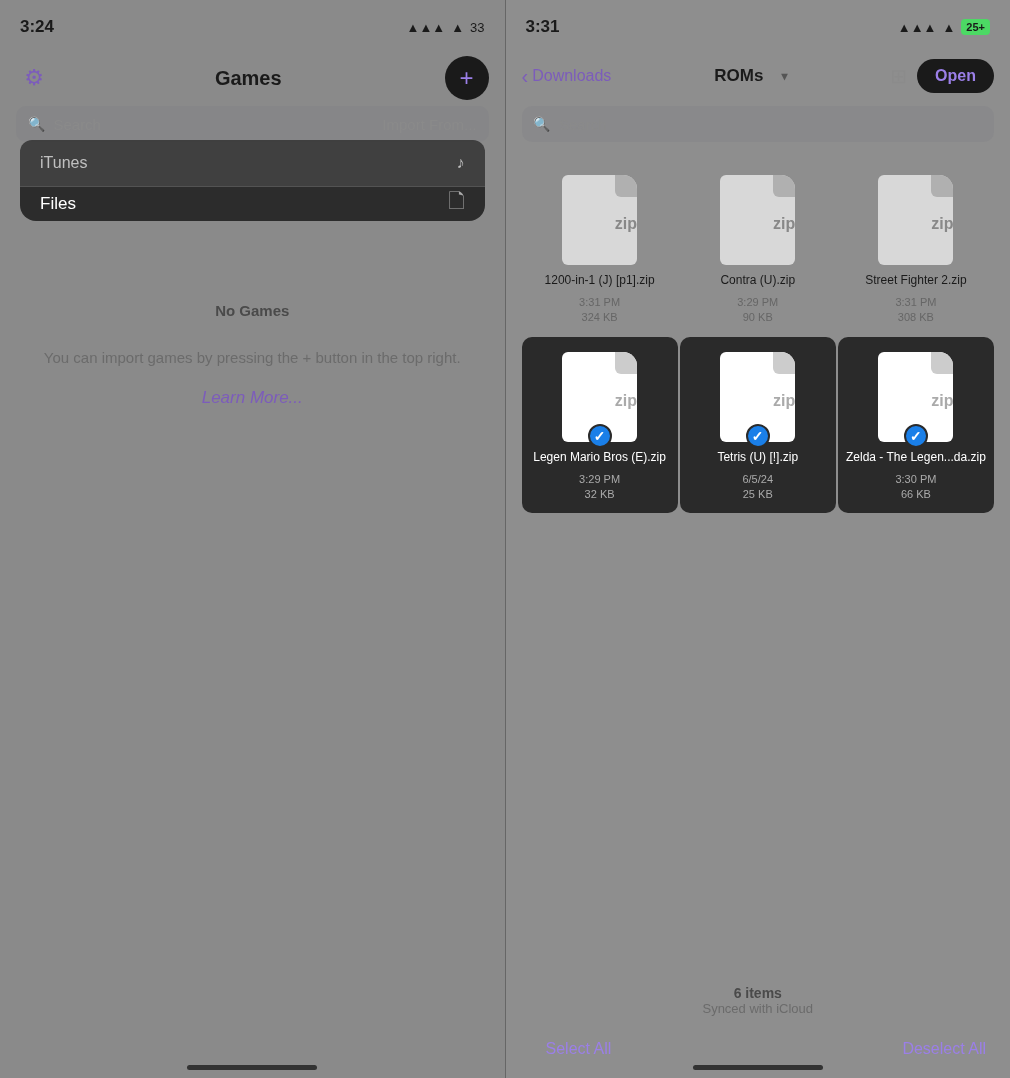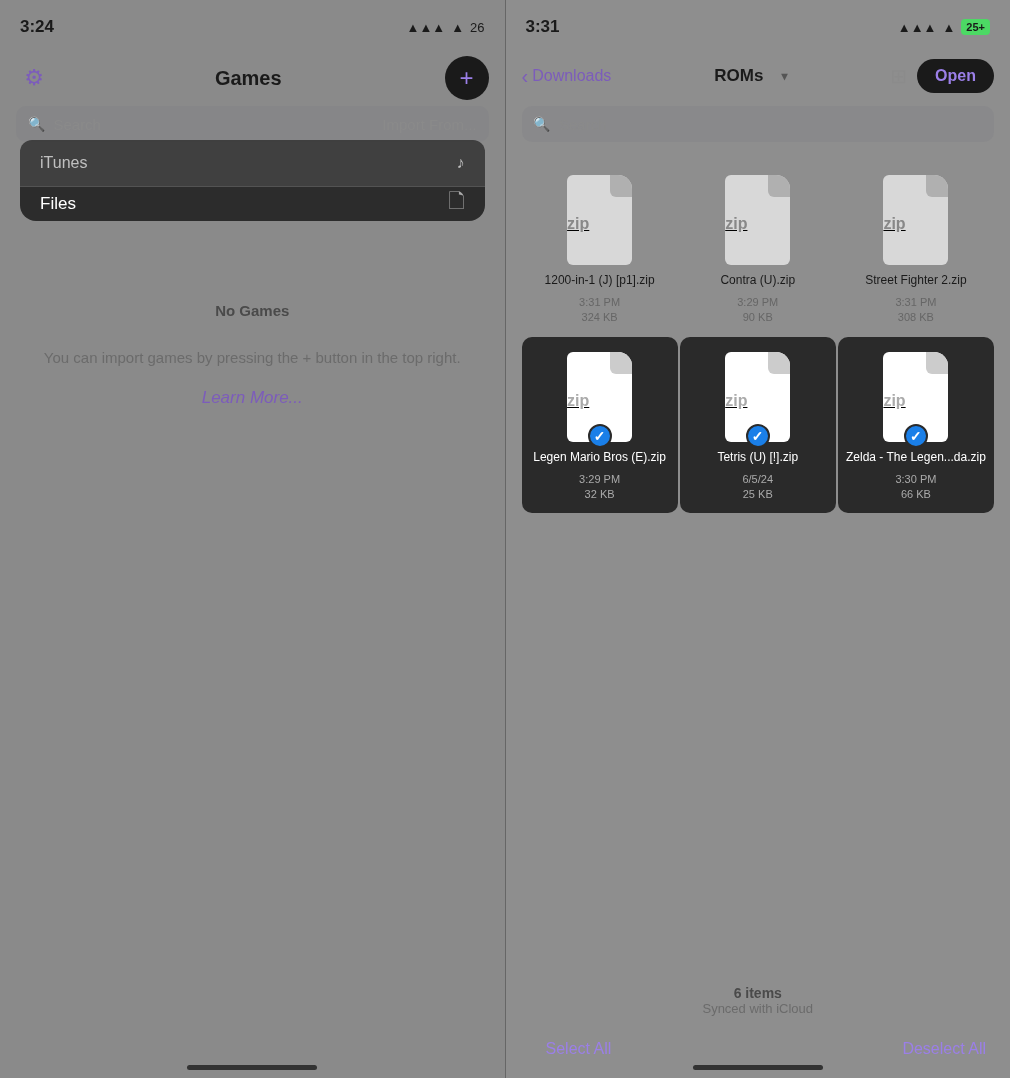--- a/index.html
+++ b/index.html
@@ -290,30 +290,29 @@
     .zip-icon {
       width: 80px;
       height: 95px;
       position: relative;
       display: flex;
       align-items: center;
       justify-content: center;
     }
 
     .zip-paper {
-      width: 65px;
+      width: 75px;
       height: 90px;
       background: #d8d8d8;
       border-radius: 6px 14px 6px 6px;
       position: relative;
       display: flex;
       flex-direction: column;
-      align-items: flex-start;
+      align-items: flex-end;
       justify-content: center;
-      text-decoration: underline;
     }
     .zip-paper.white {
       background: #ffffff;
     }
 
     .zip-corner {
       position: absolute;
       top: 0;
       right: 0;
       width: 22px;
@@ -426,21 +425,21 @@
 </head>
 <body>
 
 <div class="left-panel">
 
   <div class="status-bar-left">
     <span class="status-time">3:24</span>
     <div class="status-icons">
       <span class="signal-icon">▲▲▲</span>
       <span class="wifi-icon">▲</span>
-      <span class="battery-icon">26</span>
+      <span class="battery-icon">33</span>
     </div>
   </div>
 
   <div class="nav-bar-left">
     <div class="gear-btn">⚙</div>
     <span class="nav-title">Games</span>
     <div class="add-btn">+</div>
   </div>
 
   <div class="search-bar-left">

